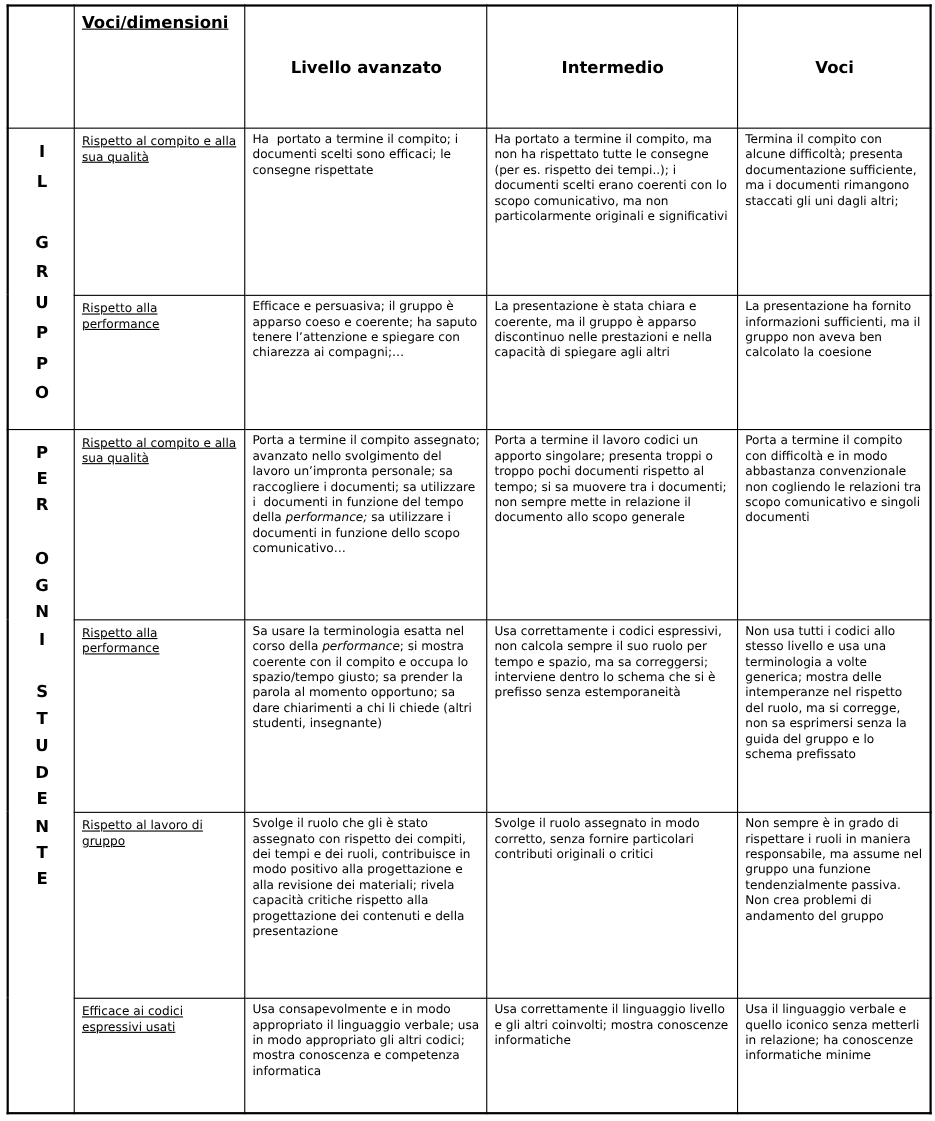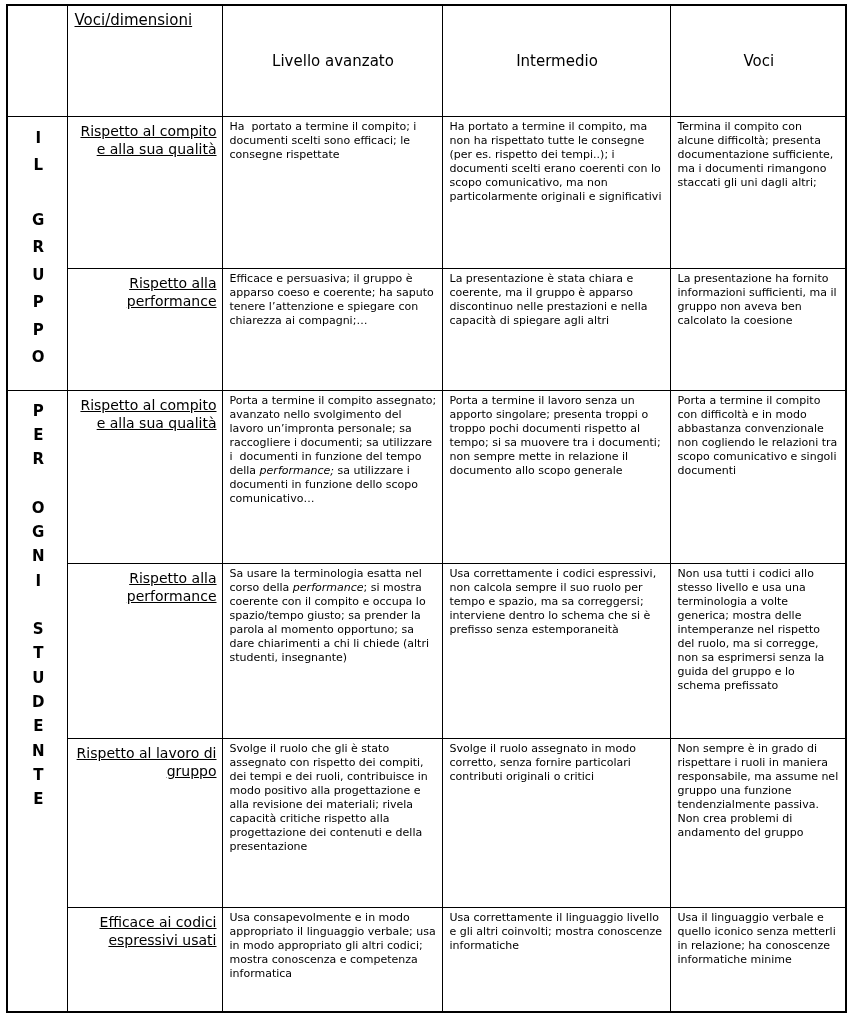--- a/index.html
+++ b/index.html
@@ -1,28 +1,28 @@
 <!DOCTYPE html>
 <html><head>
 <meta charset="utf-8">
 <style>
   html,body { margin:0; padding:0; background:#ffffff; }
   body { font-family:"DejaVu Sans","Liberation Sans",sans-serif; color:#000; }
   .page { width:850px; height:1019px; box-sizing:border-box; padding:4px 5px 0 6px; background:#fff; }
   table.rubric { border-collapse:collapse; width:839px; table-layout:fixed; border:2px solid #000; }
   td, th { border:1px solid #000; vertical-align:top; box-sizing:border-box;
            padding:3px 5px 2px 7px; overflow:hidden; }
-  th { font-weight:normal; }
+  th { font-weight:bold; }
   th.voci-header { text-align:left; vertical-align:top; font-size:15px; padding-top:5px;
                    text-decoration:underline; }
   th.level-header { text-align:center; vertical-align:middle; font-size:15px; }
   td.vlabel-cell { text-align:center; padding-top:8px; }
   .vlabel { font-weight:bold; font-size:15px; white-space:pre-line; line-height:1.83; }
   .vlabel.student { line-height:1.62; padding-top:0; }
-  td.voce-cell { font-size:14px; line-height:1.35; padding-top:5px;text-align:right; }
+  td.voce-cell { font-size:11px; line-height:1.35; padding-top:5px; }
   .voce-text { text-decoration:underline; }
   td.desc-cell { font-size:11px; line-height:1.28; white-space:pre-wrap; }
   i { }
 </style>
 </head>
 <body>
 
 <div class="page">
   <table class="rubric">
     <colgroup>
@@ -88,21 +88,21 @@
 D
 E
 N
 T
 E</div>
       </td>
       <td class="voce-cell">
         <span class="voce-text">Rispetto al compito e alla sua qualità</span>
       </td>
       <td class="desc-cell"><span>Porta a termine il compito assegnato; avanzato nello svolgimento del lavoro un’impronta personale; sa raccogliere i documenti; sa utilizzare i  documenti in funzione del tempo della </span><i>performance;</i><span> sa utilizzare i documenti in funzione dello scopo comunicativo…</span></td>
-      <td class="desc-cell">Porta a termine il lavoro senza un apporto singolare; presenta troppi o troppo pochi documenti rispetto al tempo; si sa muovere tra i documenti; non sempre mette in relazione il documento allo scopo generale</td>
+      <td class="desc-cell">Porta a termine il lavoro codici un apporto singolare; presenta troppi o troppo pochi documenti rispetto al tempo; si sa muovere tra i documenti; non sempre mette in relazione il documento allo scopo generale</td>
       <td class="desc-cell">Porta a termine il compito con difficoltà e in modo abbastanza convenzionale non cogliendo le relazioni tra scopo comunicativo e singoli documenti</td>
     </tr>
 
     <tr style="height:175px">
       <td class="voce-cell">
         <span class="voce-text">Rispetto alla performance</span>
       </td>
       <td class="desc-cell"><span>Sa usare la terminologia esatta nel corso della </span><i>performance</i><span>; si mostra coerente con il compito e occupa lo spazio/tempo giusto; sa prender la parola al momento opportuno; sa dare chiarimenti a chi li chiede (altri studenti, insegnante)</span></td>
       <td class="desc-cell">Usa correttamente i codici espressivi, non calcola sempre il suo ruolo per tempo e spazio, ma sa correggersi; interviene dentro lo schema che si è prefisso senza estemporaneità</td>
       <td class="desc-cell">Non usa tutti i codici allo stesso livello e usa una terminologia a volte generica; mostra delle intemperanze nel rispetto del ruolo, ma si corregge, non sa esprimersi senza la guida del gruppo e lo schema prefissato</td>

